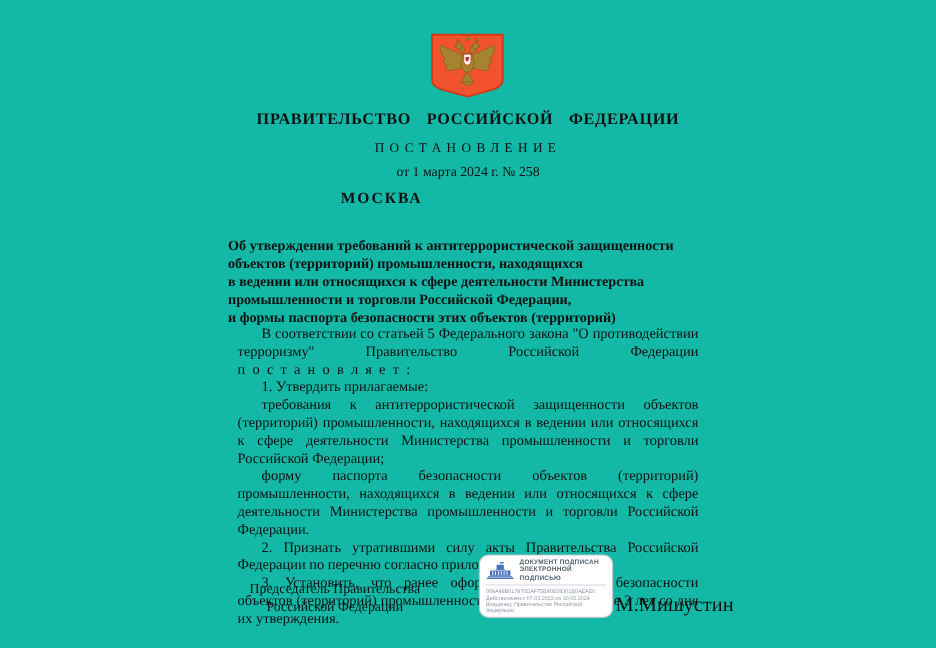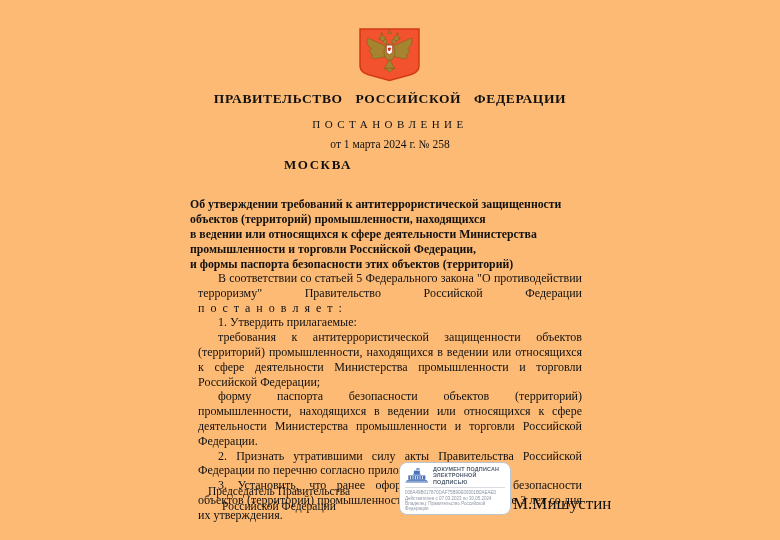--- a/index.html
+++ b/index.html
@@ -1,21 +1,21 @@
 <!DOCTYPE html>
 <html><head>
 <meta charset="utf-8">
 <style>
   * { margin: 0; padding: 0; box-sizing: border-box; }
   html, body { background: #ffffff; }
   .page {
     position: relative;
     width: 780px;
     height: 540px;
-    background: #fdba74;
+    background: #14b8a6;
     font-family: "Liberation Serif", "DejaVu Serif", serif;
     color: #1a1a1a;
     overflow: hidden;
   }
   .emblem {
     position: absolute;
     left: 356px;
     top: 27px;
     width: 67px;
     height: 55px;

